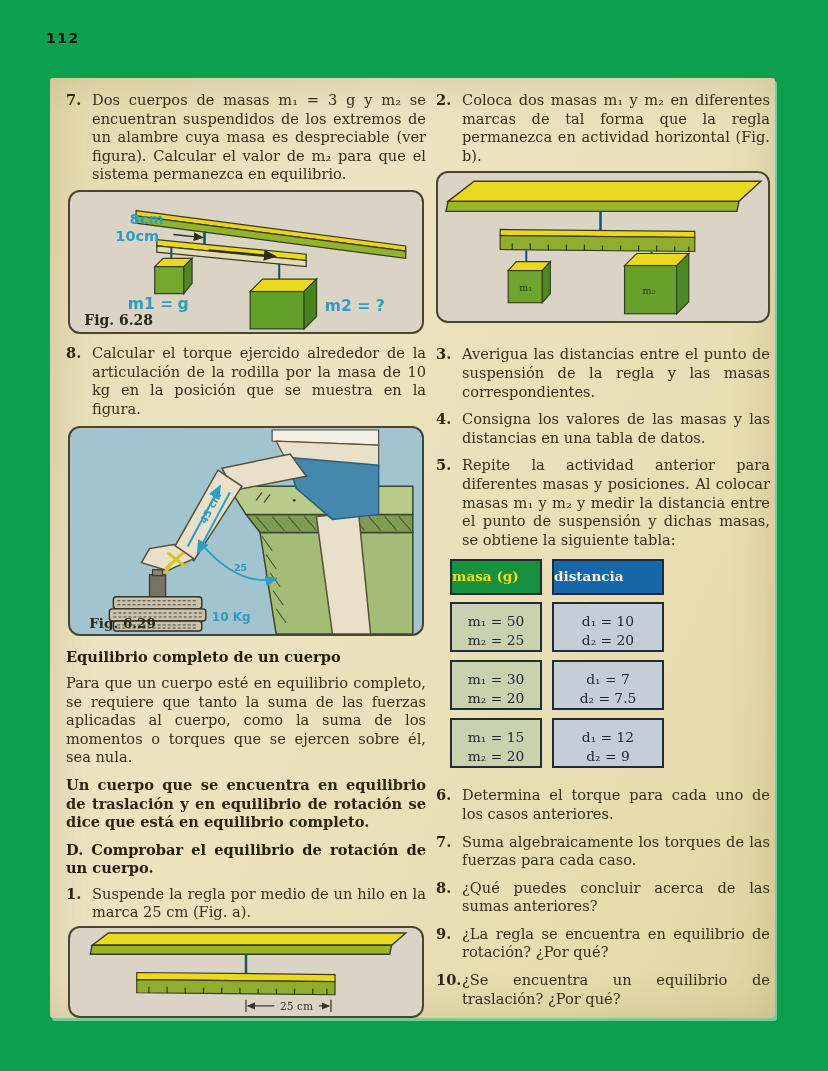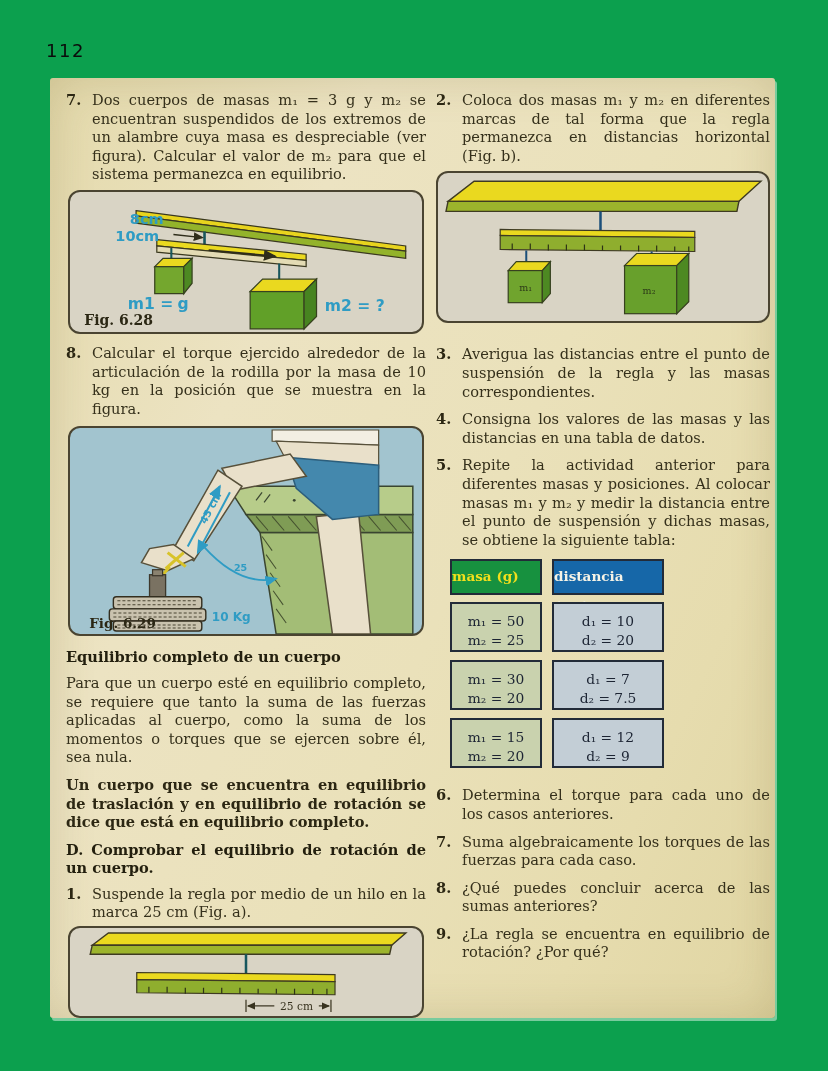--- a/index.html
+++ b/index.html
@@ -3,23 +3,23 @@
 <meta charset="utf-8">
 <style>
   html,body{margin:0;padding:0;}
   body{
     width:828px;height:1071px;position:relative;overflow:hidden;
     background:#0ca04e;
     font-family:"DejaVu Serif","Liberation Serif",serif;
   }
   .stage{position:absolute;inset:0;}
   .page-number{
-    position:absolute;left:46px;top:40px;
+    position:absolute;left:46px;top:30px;
     font-family:"DejaVu Sans","Liberation Sans",sans-serif;
-    font-weight:normal;font-size:18px;letter-spacing:1.5px;color:#0b0b0b;
+    font-weight:bold;font-size:14px;letter-spacing:1.5px;color:#0b0b0b;
   }
   .paper{
     position:absolute;left:50px;top:78px;width:725px;height:940px;
     background:linear-gradient(115deg,#e4daac 0%,#ece3c2 28%,#eae1ba 55%,#e6dcae 80%,#e0d5a2 100%);
     border-radius:3px;
     box-shadow:inset 0 0 46px rgba(110,92,36,.20), 2px 3px 0 rgba(255,255,255,.45);
     overflow:hidden;
   }
   .col{position:absolute;top:13px;color:#35301b;font-size:14.6px;line-height:18.6px;text-align:justify;}
   .col-left{left:16px;width:360px;}
@@ -252,21 +252,21 @@
           <text x="216" y="81" font-size="10.5" fill="#38331f" text-anchor="middle">25 cm</text>
         </svg>
       </div>
 
     </div>
 
     <div class="col col-right">
 
       <div class="li mb6">
         <span class="num">2.</span>
-        <div class="txt">Coloca dos masas m₁ y m₂ en diferentes marcas de tal forma que la regla permanezca en distancias horizontal (Fig. b).</div>
+        <div class="txt">Coloca dos masas m₁ y m₂ en diferentes marcas de tal forma que la regla permanezca en actividad horizontal (Fig. b).</div>
       </div>
 
       <div class="figbox mb22" style="height:152px;">
         <svg width="100%" height="100%" viewBox="0 0 329 147">
           <g>
             <polygon points="36,8 322,8 300,28 10,28" fill="#ead91f" stroke="#3e3a22" stroke-width="1.4"></polygon>
             <polygon points="10,28 300,28 298,38 8,38" fill="#9cb42c" stroke="#3e3a22" stroke-width="1.4"></polygon>
           </g>
           <line x1="162" y1="38" x2="162" y2="58" stroke="#1b4f7a" stroke-width="2.5"></line>
           <g>
@@ -364,16 +364,20 @@
       <div class="li mb9">
         <span class="num">8.</span>
         <div class="txt">¿Qué puedes concluir acerca de las sumas anteriores?</div>
       </div>
 
       <div class="li mb9">
         <span class="num">9.</span>
         <div class="txt">¿La regla se encuentra en equilibrio de rotación? ¿Por qué?</div>
       </div>
 
+      <div class="li">
+        <span class="num">10.</span>
+        <div class="txt">¿Se encuentra un equilibrio de traslación? ¿Por qué?</div>
+      </div>
 
     </div>
   </div>
 </div>
 
 </body></html>

